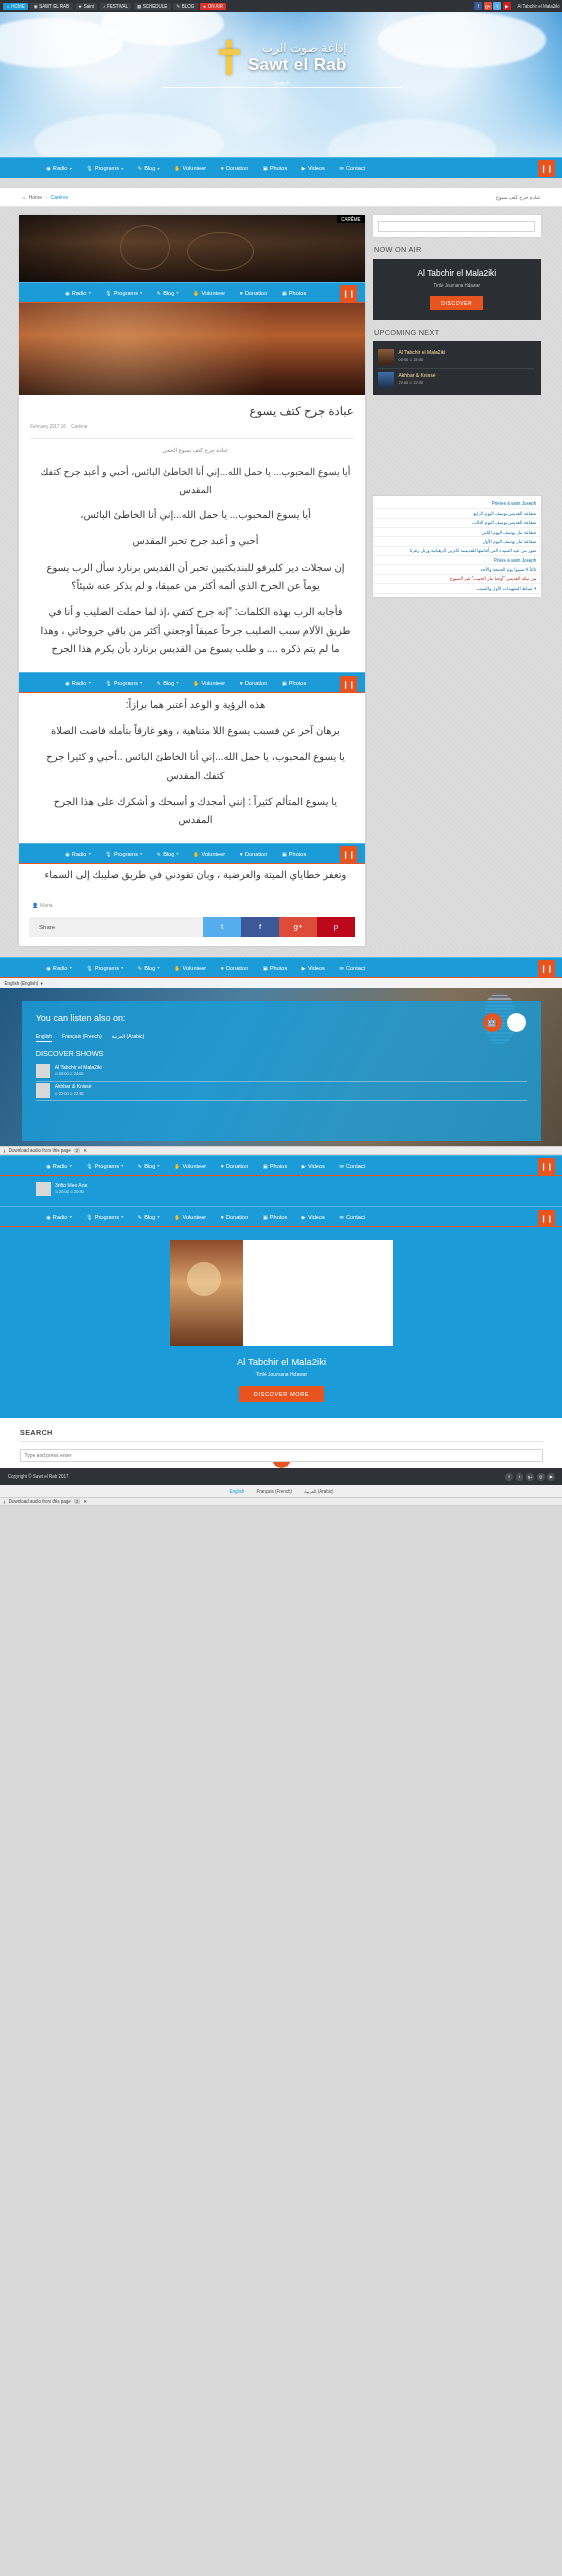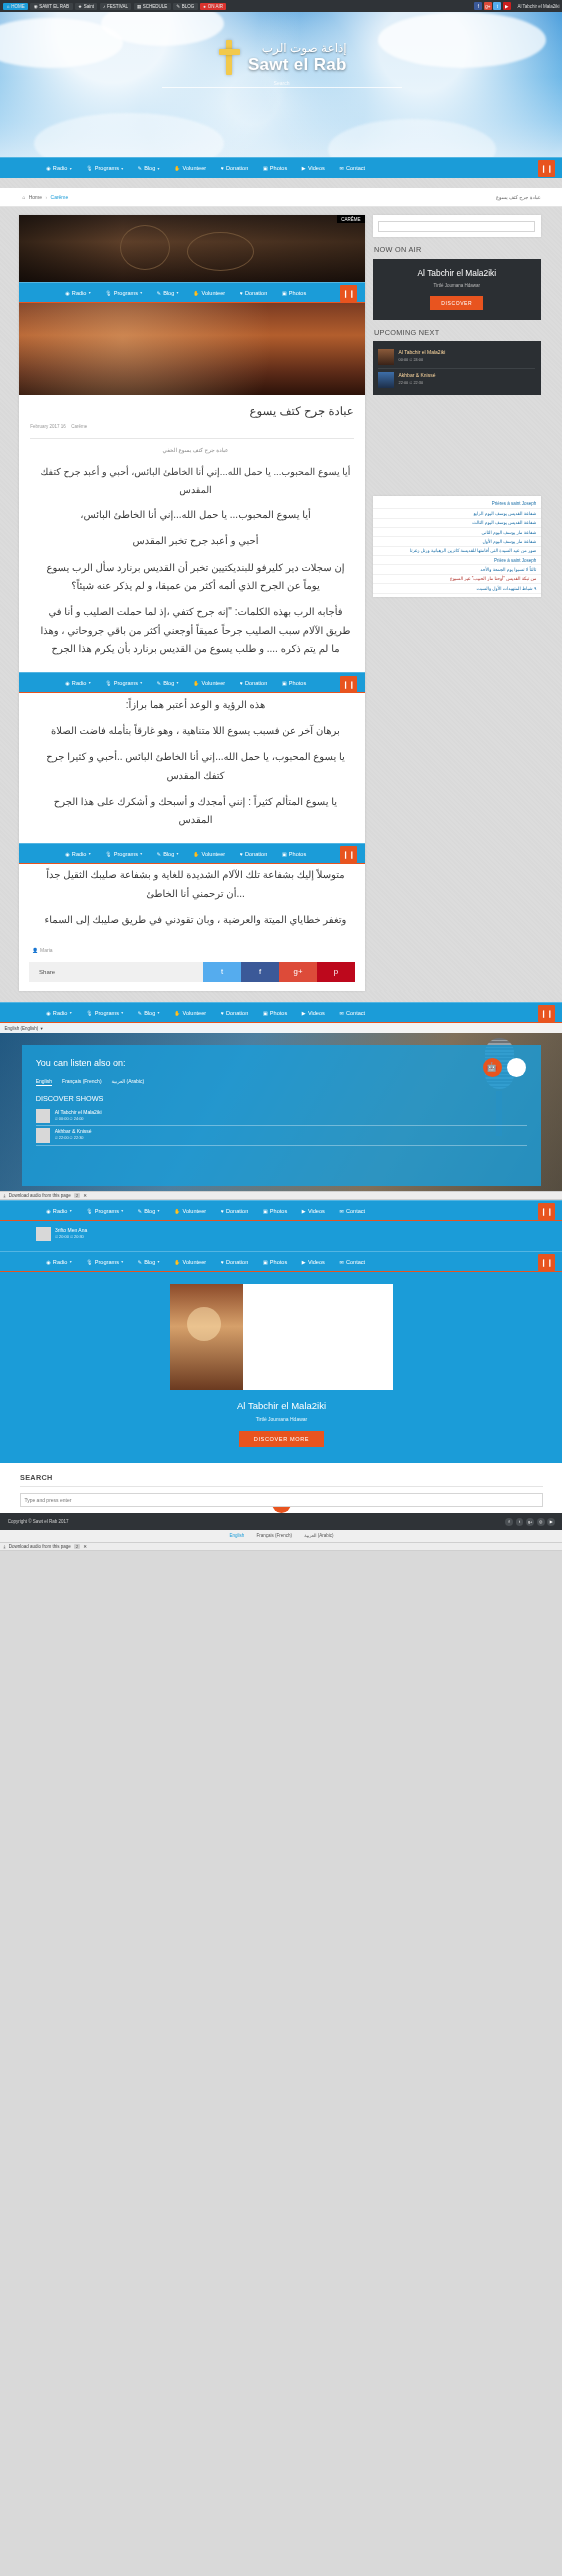--- a/index.html
+++ b/index.html
@@ -590,21 +590,20 @@
             <span>Donation</span>
           </div>
         <div class="nav-item">
             <span class="ico">▣</span>
             <span>Photos</span>
           </div>
         <div class="nav-pause">❙❙</div>
       </div>
 
       <div class="art-body">
-        <p>متوسلاً إليك بشفاعة تلك الآلام الشديدة للغاية و بشفاعة صليبك الثقيل جداً ...أن ترحمني أنا الخاطئ</p>
         <p>وتغفر خطاياي الميتة والعرضية ، وبان تقودني في طريق صليبك إلى السماء</p>
       </div>
 
       <div class="art-author">
         <span>👤 </span>
         <span>Maria</span>
       </div>
 
       <div class="sharebar">
         <div class="share-label">Share</div>

